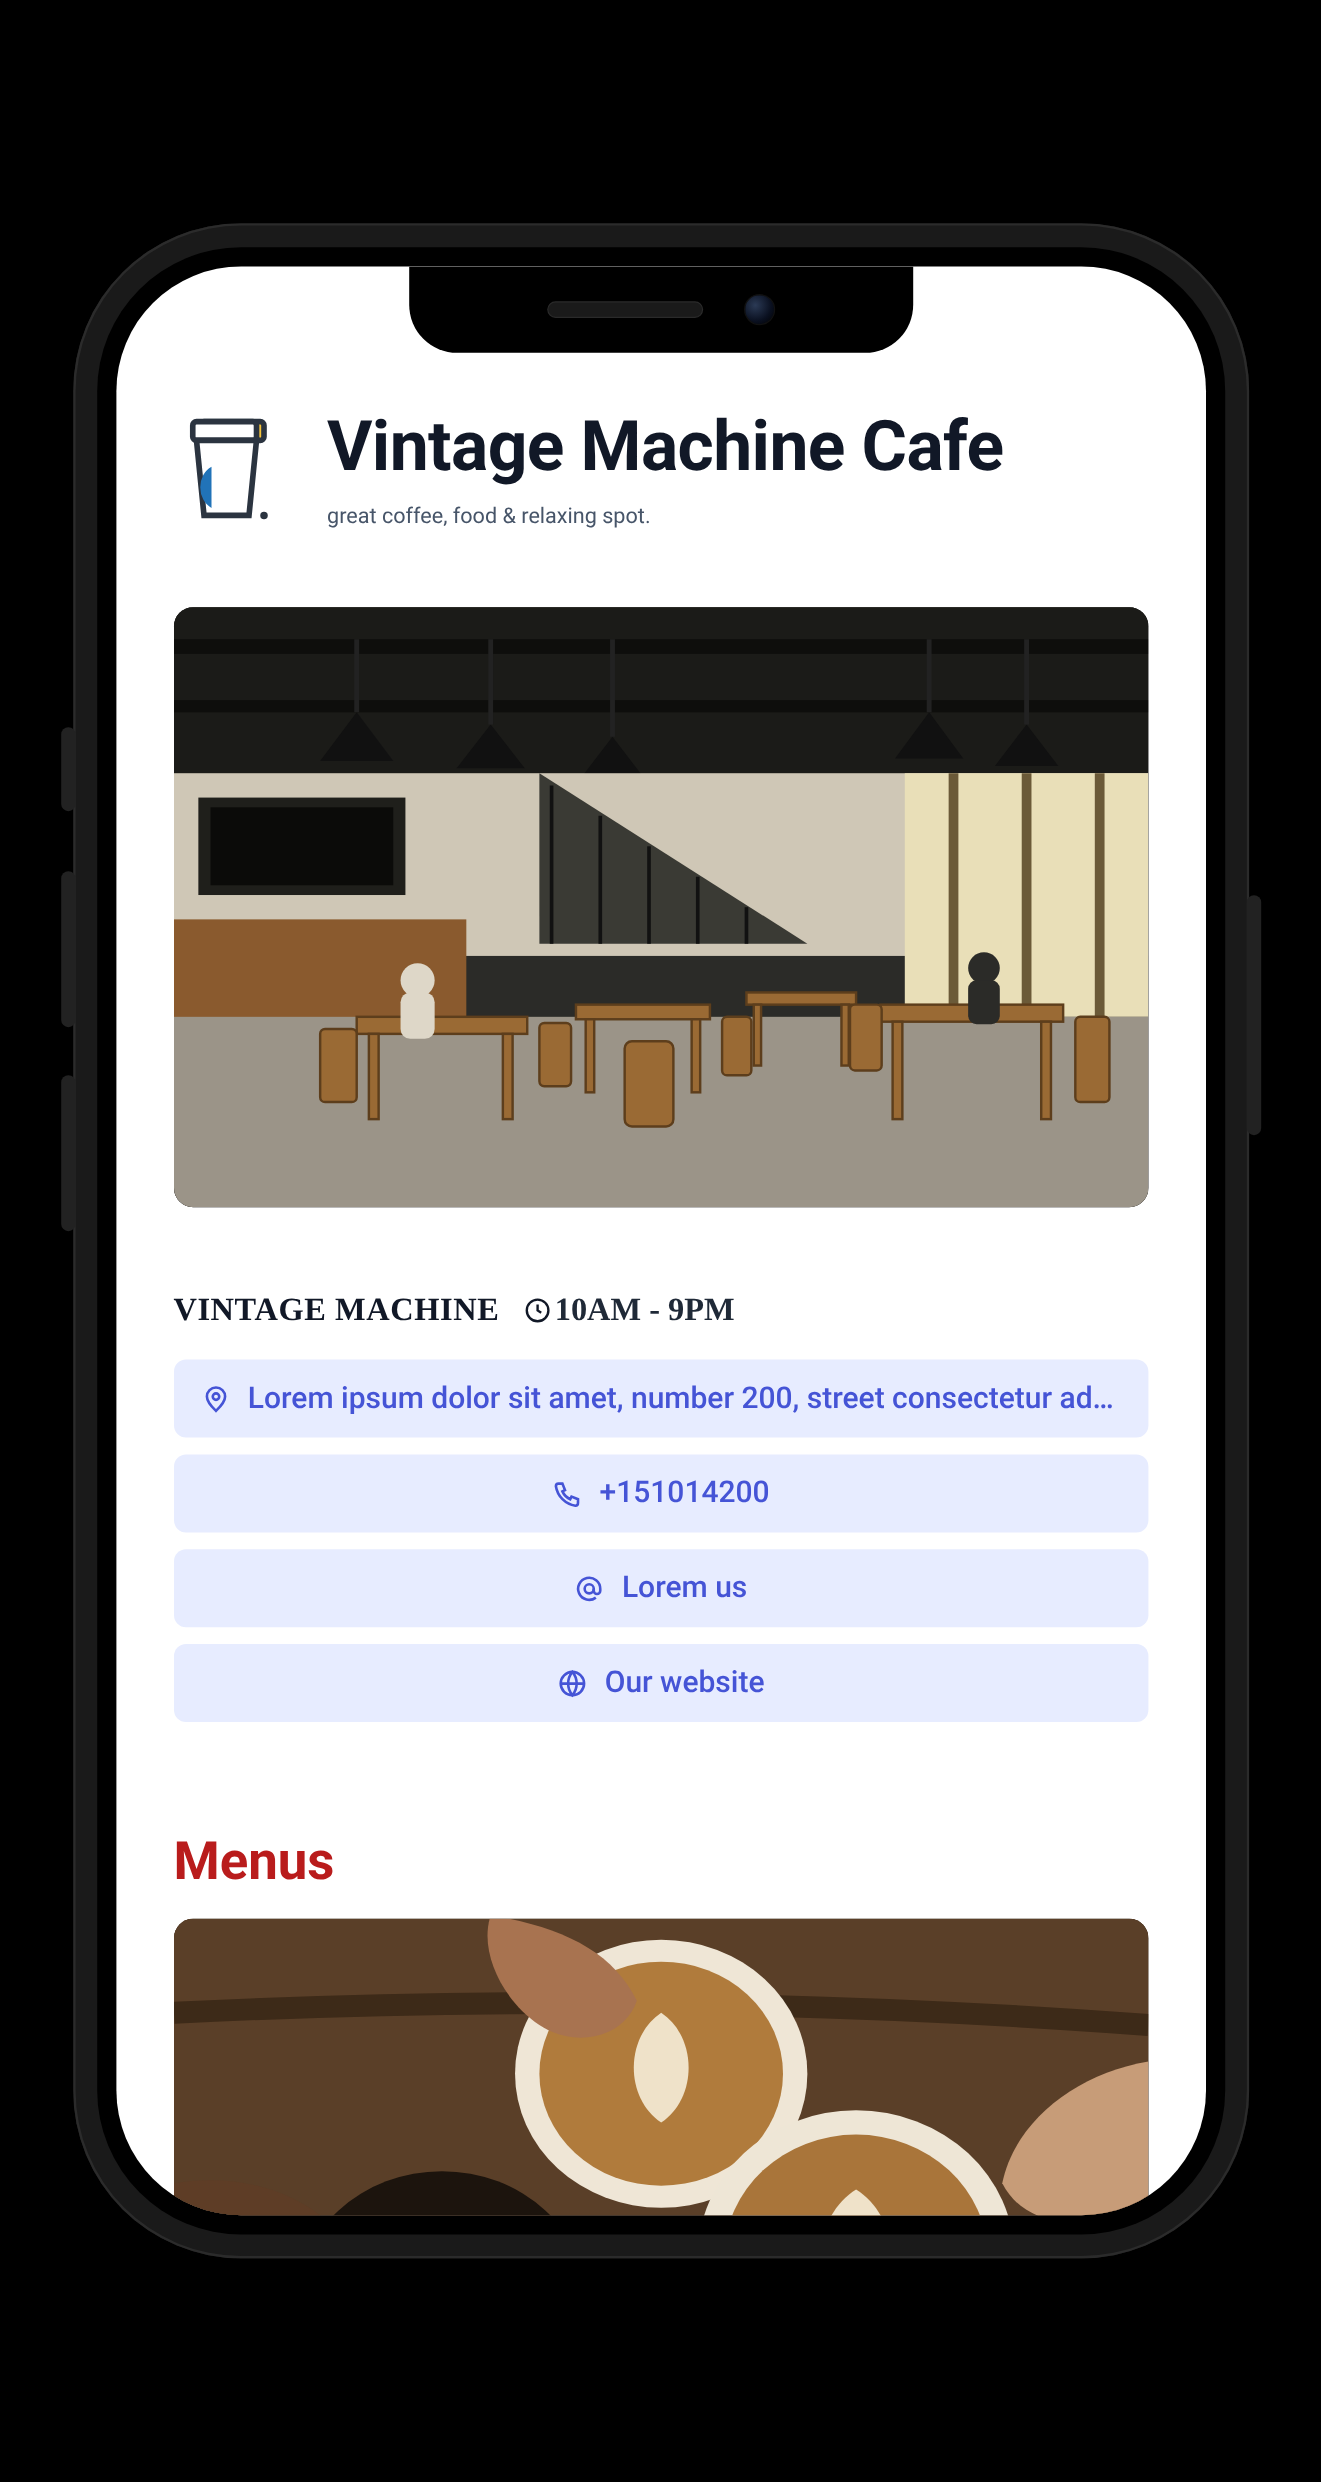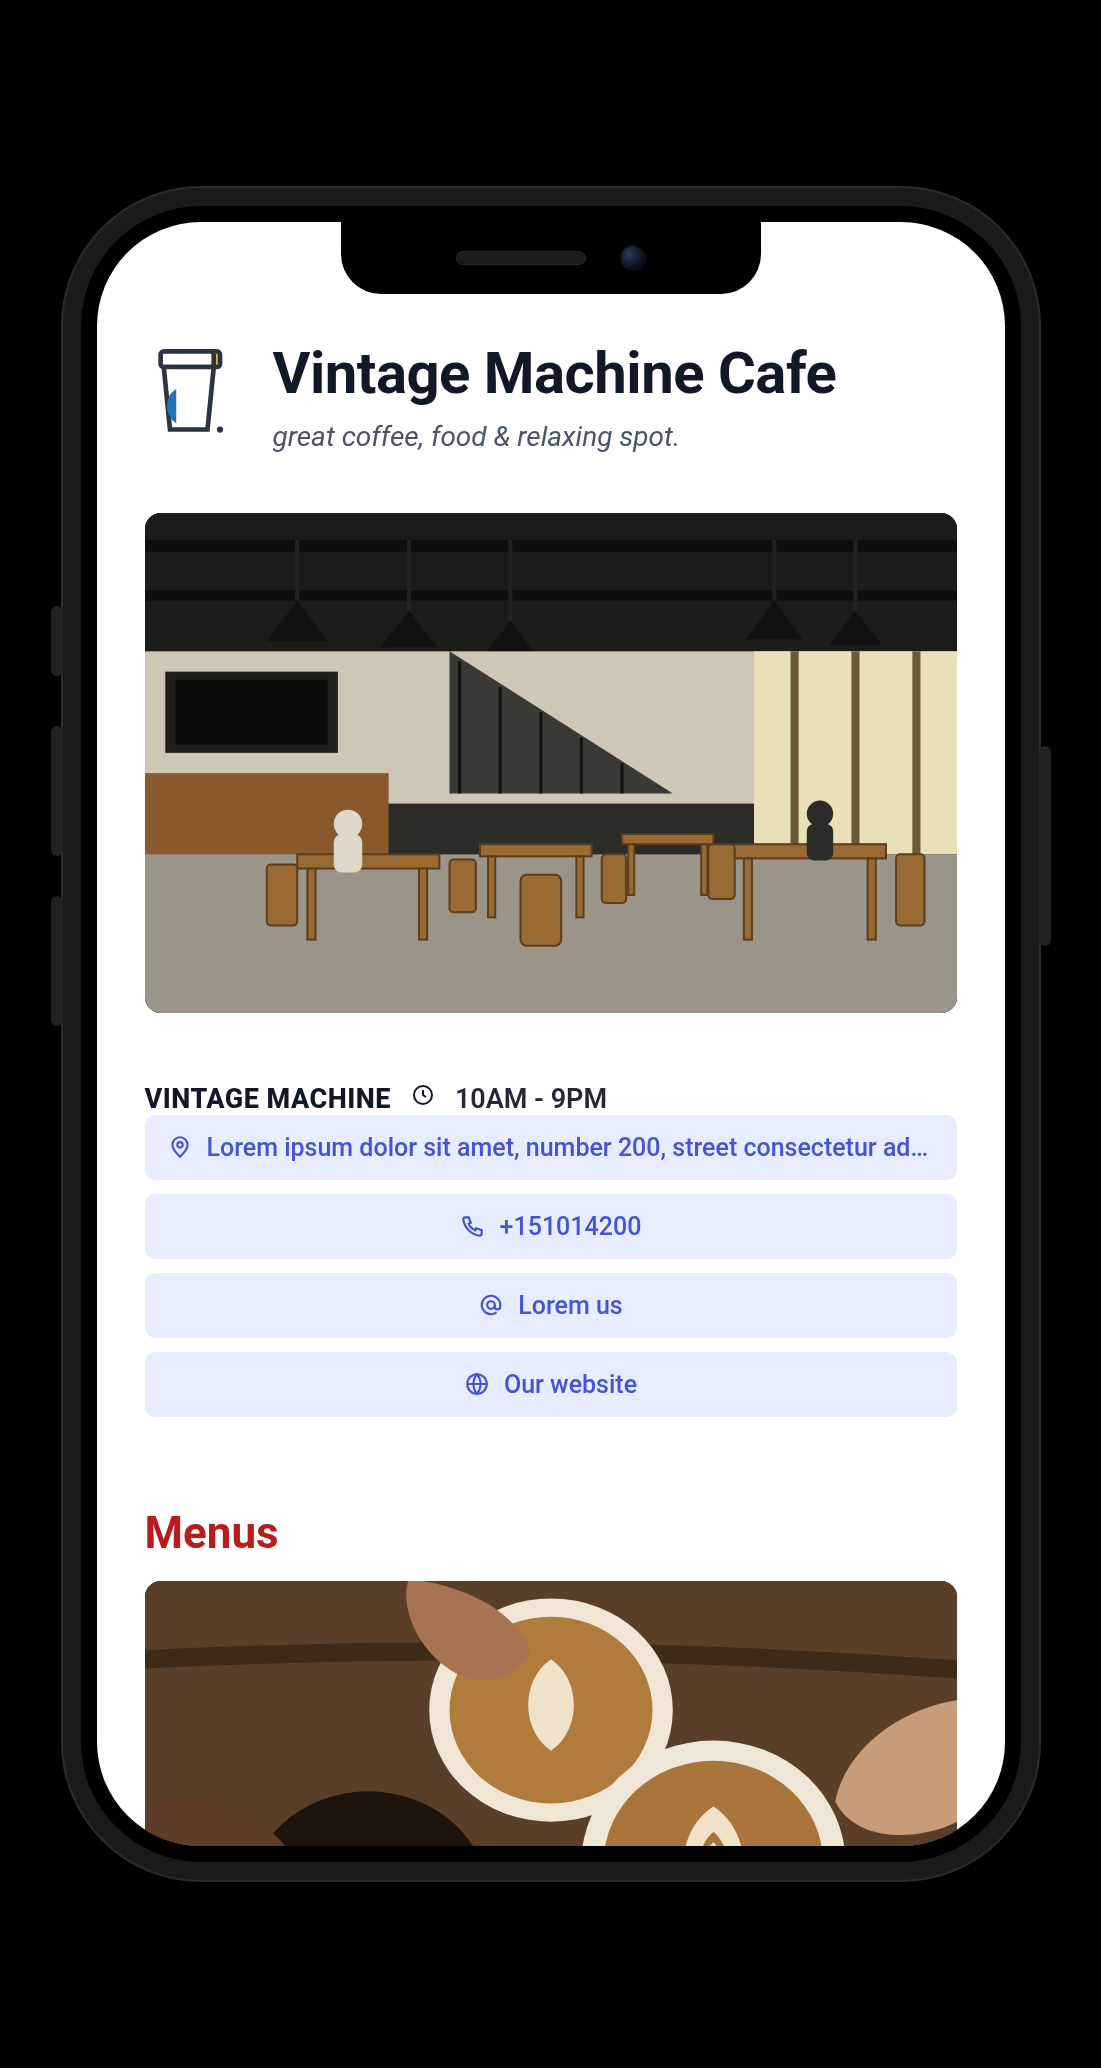--- a/index.html
+++ b/index.html
@@ -71,51 +71,52 @@
     flex: 0 0 100px;
   }
   .title-block h1 {
     font-size: 58px;
     font-weight: 700;
     line-height: 1.1;
     color: #111827;
     letter-spacing: -0.5px;
   }
   .title-block p {
-    font-size: 28px;
+    font-size: 18px;
     color: #475569;
     margin-top: 14px;
-    font-style: italic;
   }
   .hero {
     width: 100%;
     height: 500px;
     border-radius: 16px;
     overflow: hidden;
     margin-bottom: 70px;
     position: relative;
     background:#222;
   }
   .hero svg { width:100%; height:100%; display:block;}
   .info-row {
     display: flex;
     align-items: center;
     gap: 20px;
+    margin-bottom: 26px;
+    font-family: Liberation Serif, serif;
   }
   .info-row .brand {
     font-weight: 800;
     font-size: 27px;
     letter-spacing: 0.5px;
     color: #111827;
   }
   .info-row .hours {
     font-weight: 600;
     font-size: 27px;
     color: #1f2937;
-    display: flex; align-items:flex-start; gap:20px;
+    display: flex; align-items:center; gap:2px;
   }
   .clock-ico { width:24px; height:24px; }
   .link-list { display:flex; flex-direction:column; gap:14px; margin-bottom: 90px;}
   .link-item {
     background: #e7ecff;
     border-radius: 10px;
     padding: 18px 22px;
     display: flex;
     align-items: center;
     justify-content: center;

